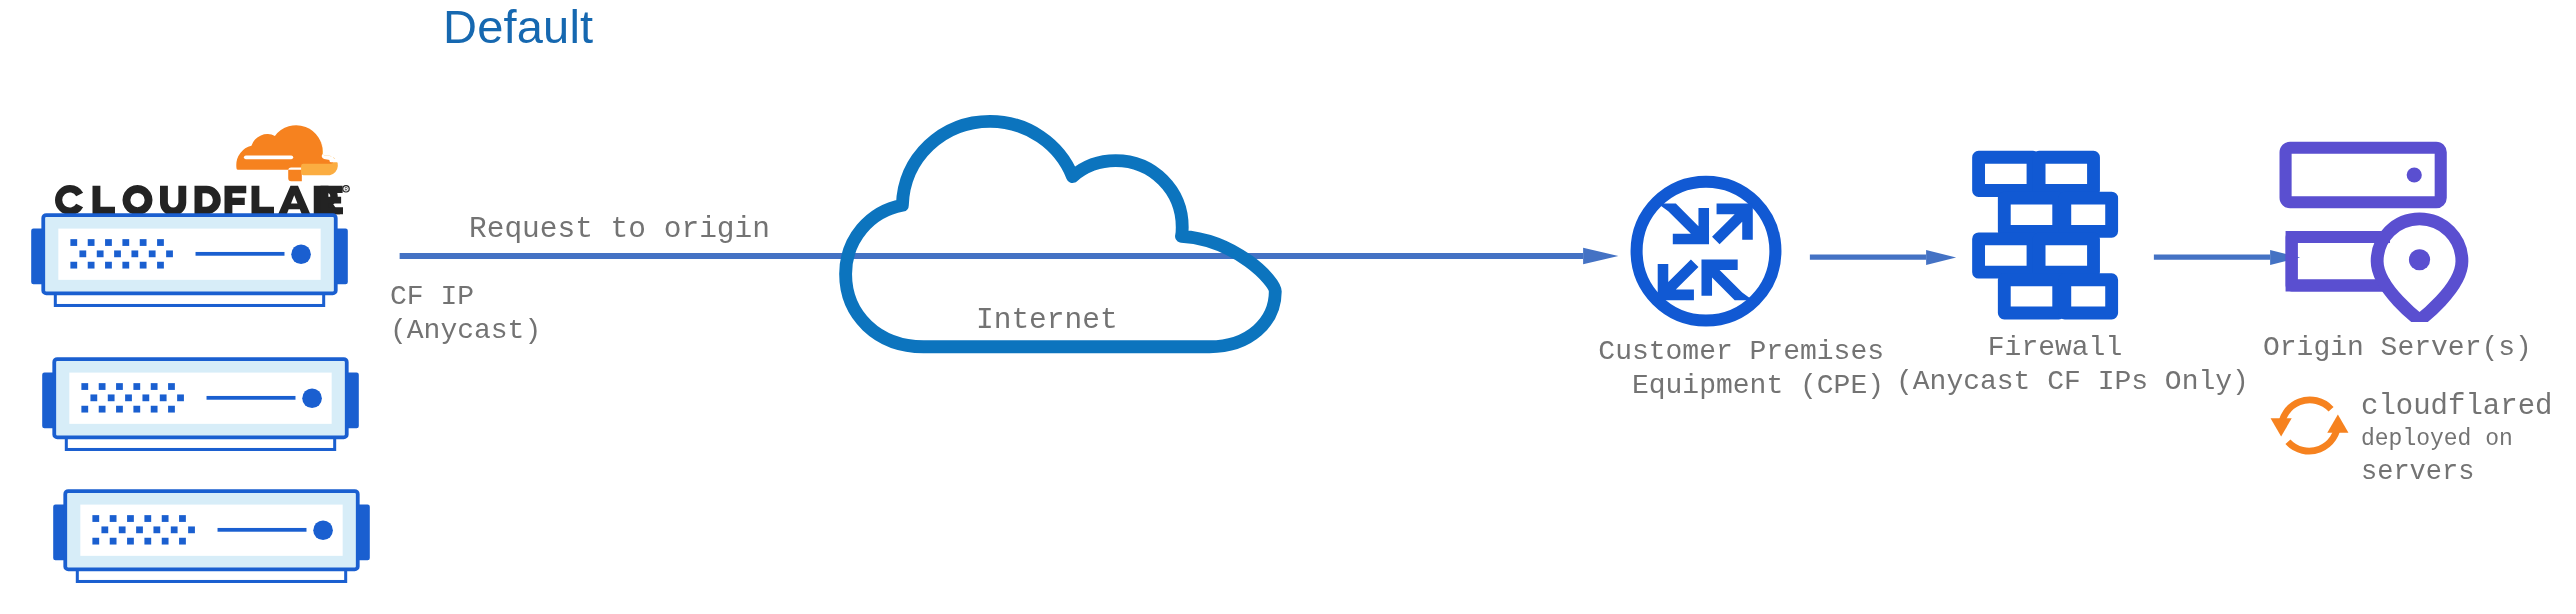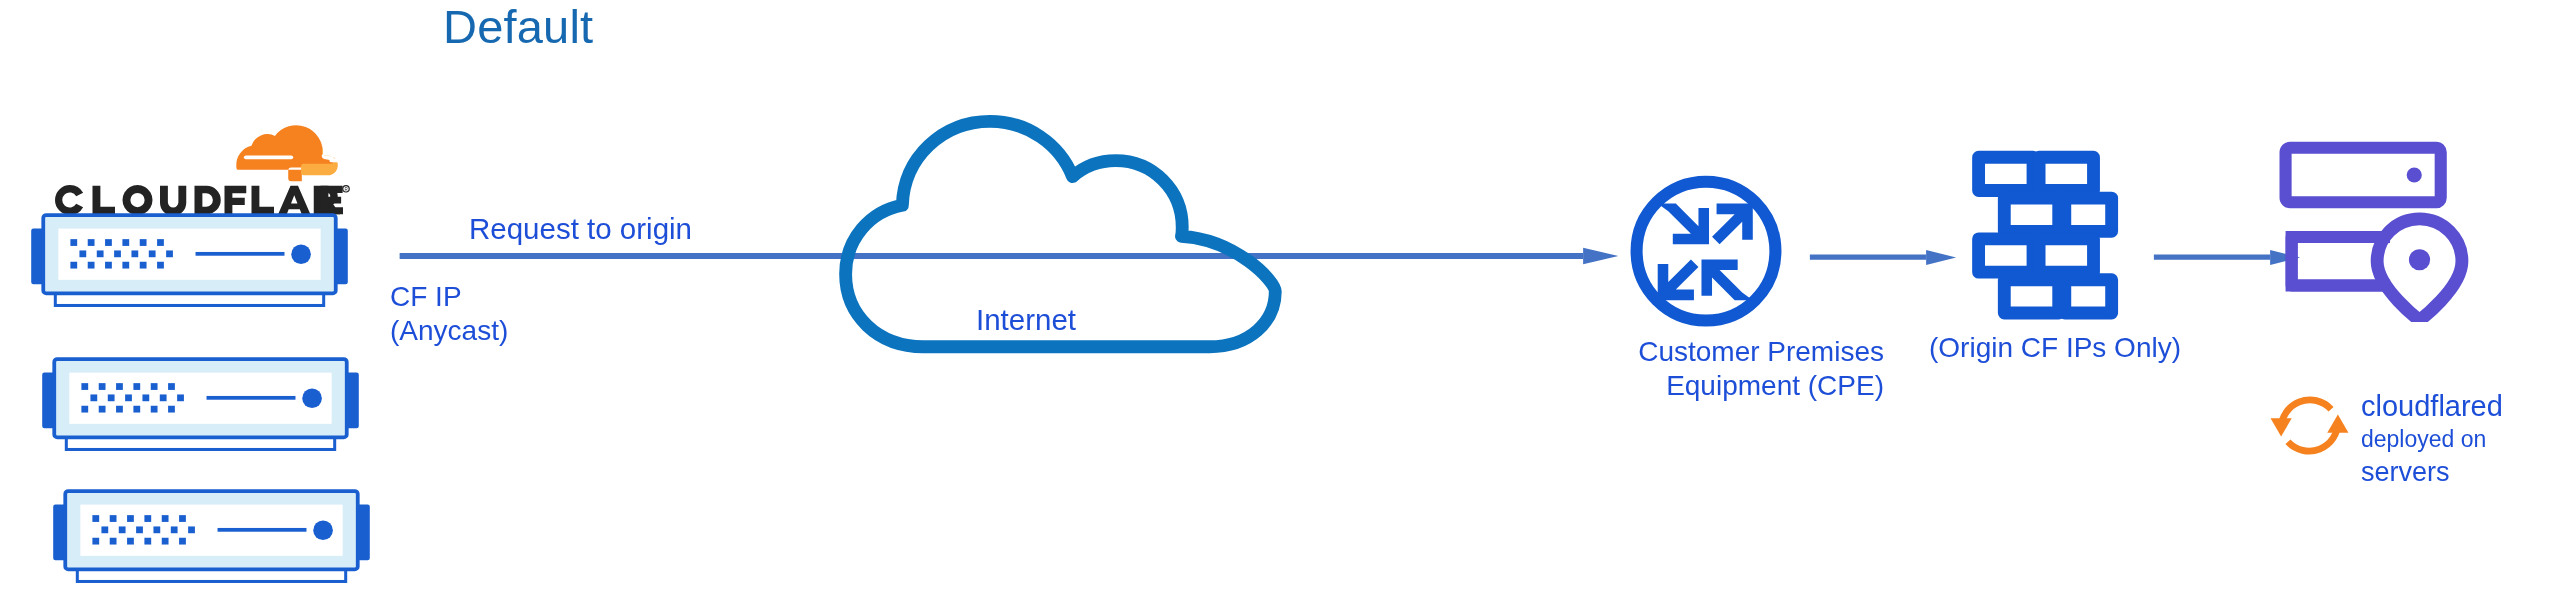--- a/index.html
+++ b/index.html
@@ -30,21 +30,21 @@
   #cf-server-1{left:23px;top:212px;}
   #cf-server-2{left:34px;top:356px;}
   #cf-server-3{left:45px;top:488px;}
 
   
   #main-arrow{left:394px;top:247px;width:1230px;height:18px;}
   #arrow-cpe-fw{left:1809px;top:250px;width:148px;height:15px;}
   #arrow-fw-origin{left:2153px;top:250px;width:148px;height:15px;}
 
   
-  .lbl{color:#1d4ed8;font-size:28px;line-height:34px;white-space:pre;}
+  .lbl{color:#737373;font-size:28px;line-height:34px;white-space:pre;font-family:Liberation Mono, monospace;}
   #label-request-to-origin{left:469px;top:212px;font-size:29.5px;}
   #label-cf-ip{left:390px;top:280px;}
   #label-internet{left:976px;top:303px;font-size:29.5px;text-align:center;}
   #label-cpe{left:1559px;top:335px;text-align:right;width:325px;}
   #label-firewall{left:1896px;top:331px;text-align:center;width:318px;}
   #label-origin{left:2263px;top:331px;}
   #label-cloudflared{left:2361px;top:390px;line-height:33px;font-size:27px;}
 
   
   #internet-cloud{left:832px;top:106px;width:469px;height:250px;}
@@ -238,23 +238,25 @@
   </div>
 
   <div class="abs lbl" id="label-internet">Internet</div>
 
   <div class="abs" id="label-cpe">
     <div class="lbl">Customer Premises</div>
     <div class="lbl">Equipment (CPE)</div>
   </div>
 
   <div class="abs" id="label-firewall">
-    <div class="lbl">(Origin CF IPs Only)</div>
-  </div>
-
+    <div class="lbl">Firewall</div>
+    <div class="lbl">(Anycast CF IPs Only)</div>
+  </div>
+
+  <div class="abs lbl" id="label-origin">Origin Server(s)</div>
 
   <div class="abs" id="label-cloudflared">
     <div class="lbl" style="font-size:29px;line-height:33px">cloudflared</div>
     <div class="lbl" style="font-size:23px;line-height:33px">deployed on</div>
     <div class="lbl" style="font-size:27px;line-height:33px">servers</div>
   </div>
 
 </div>
 
 

